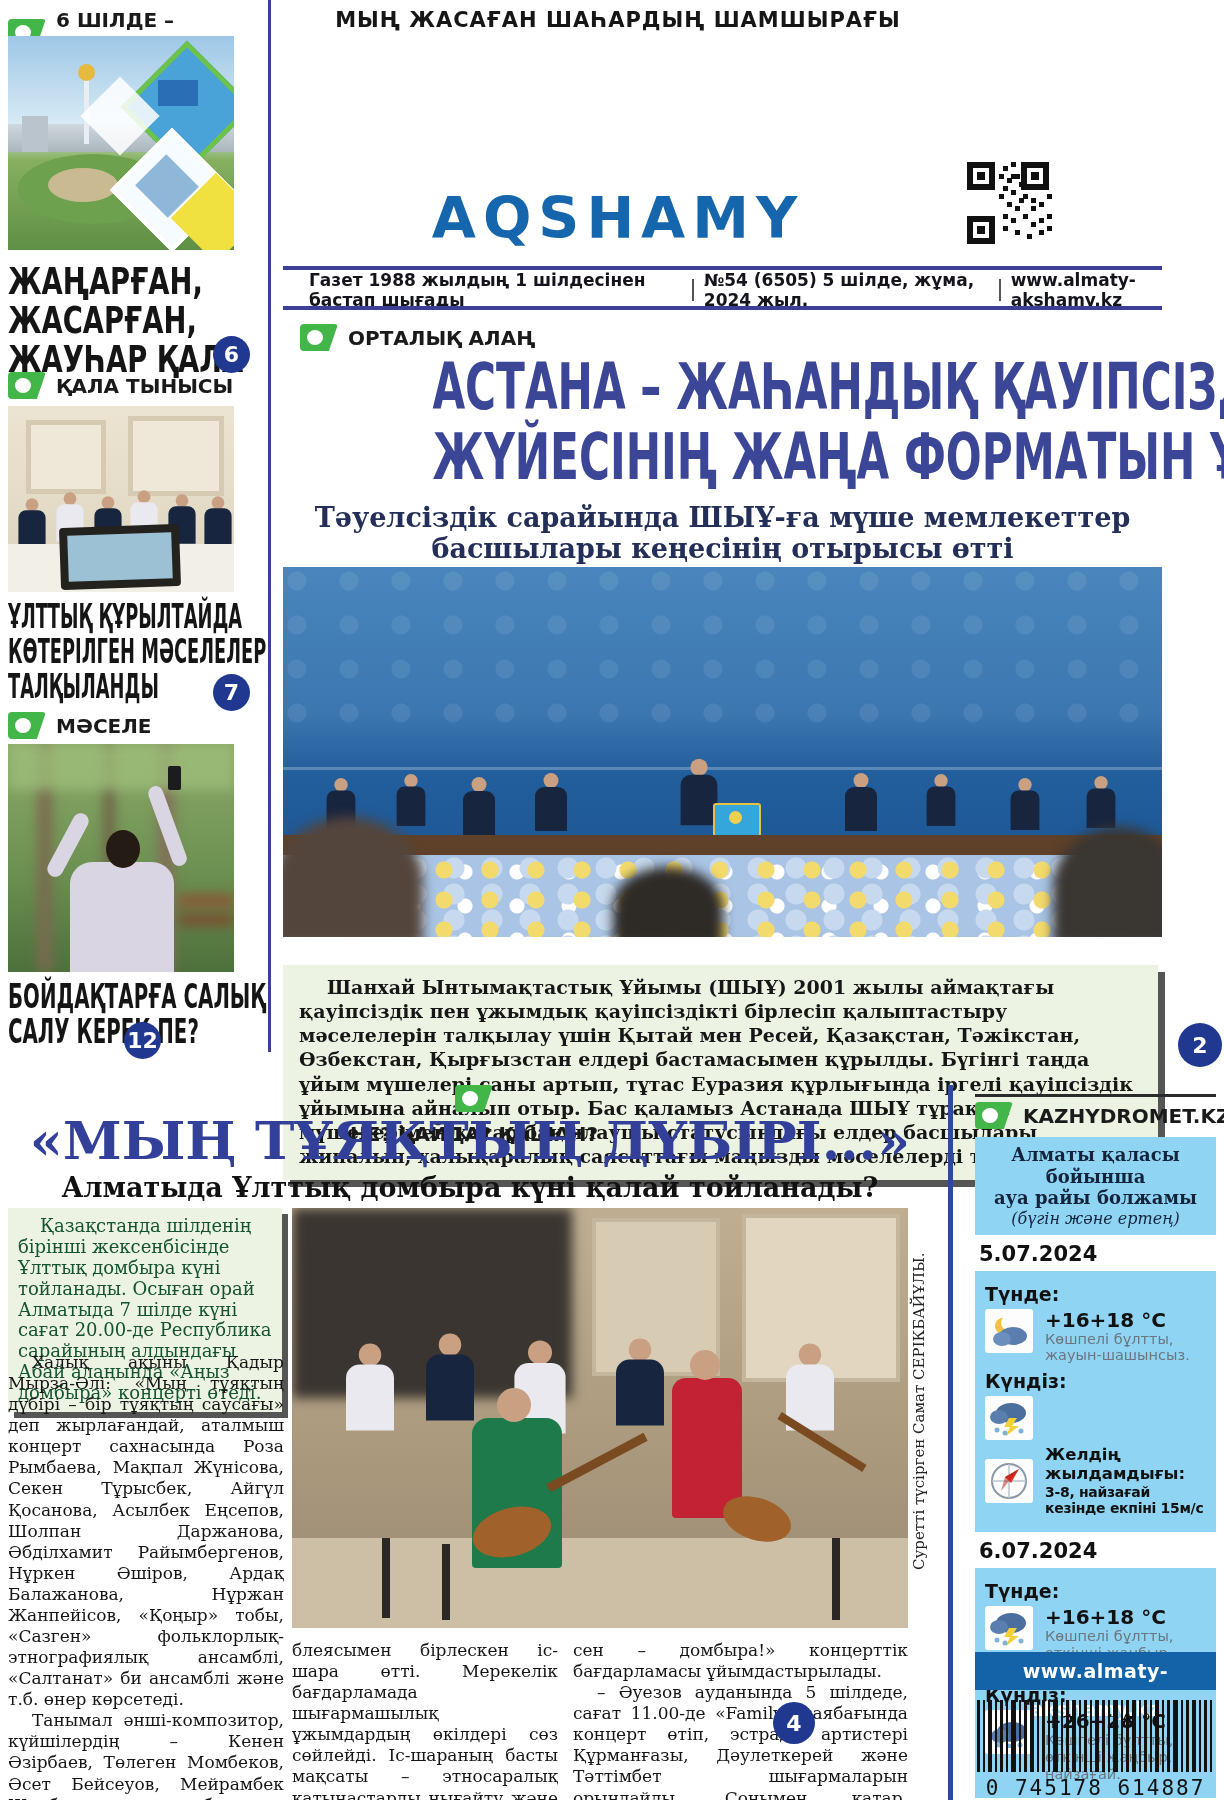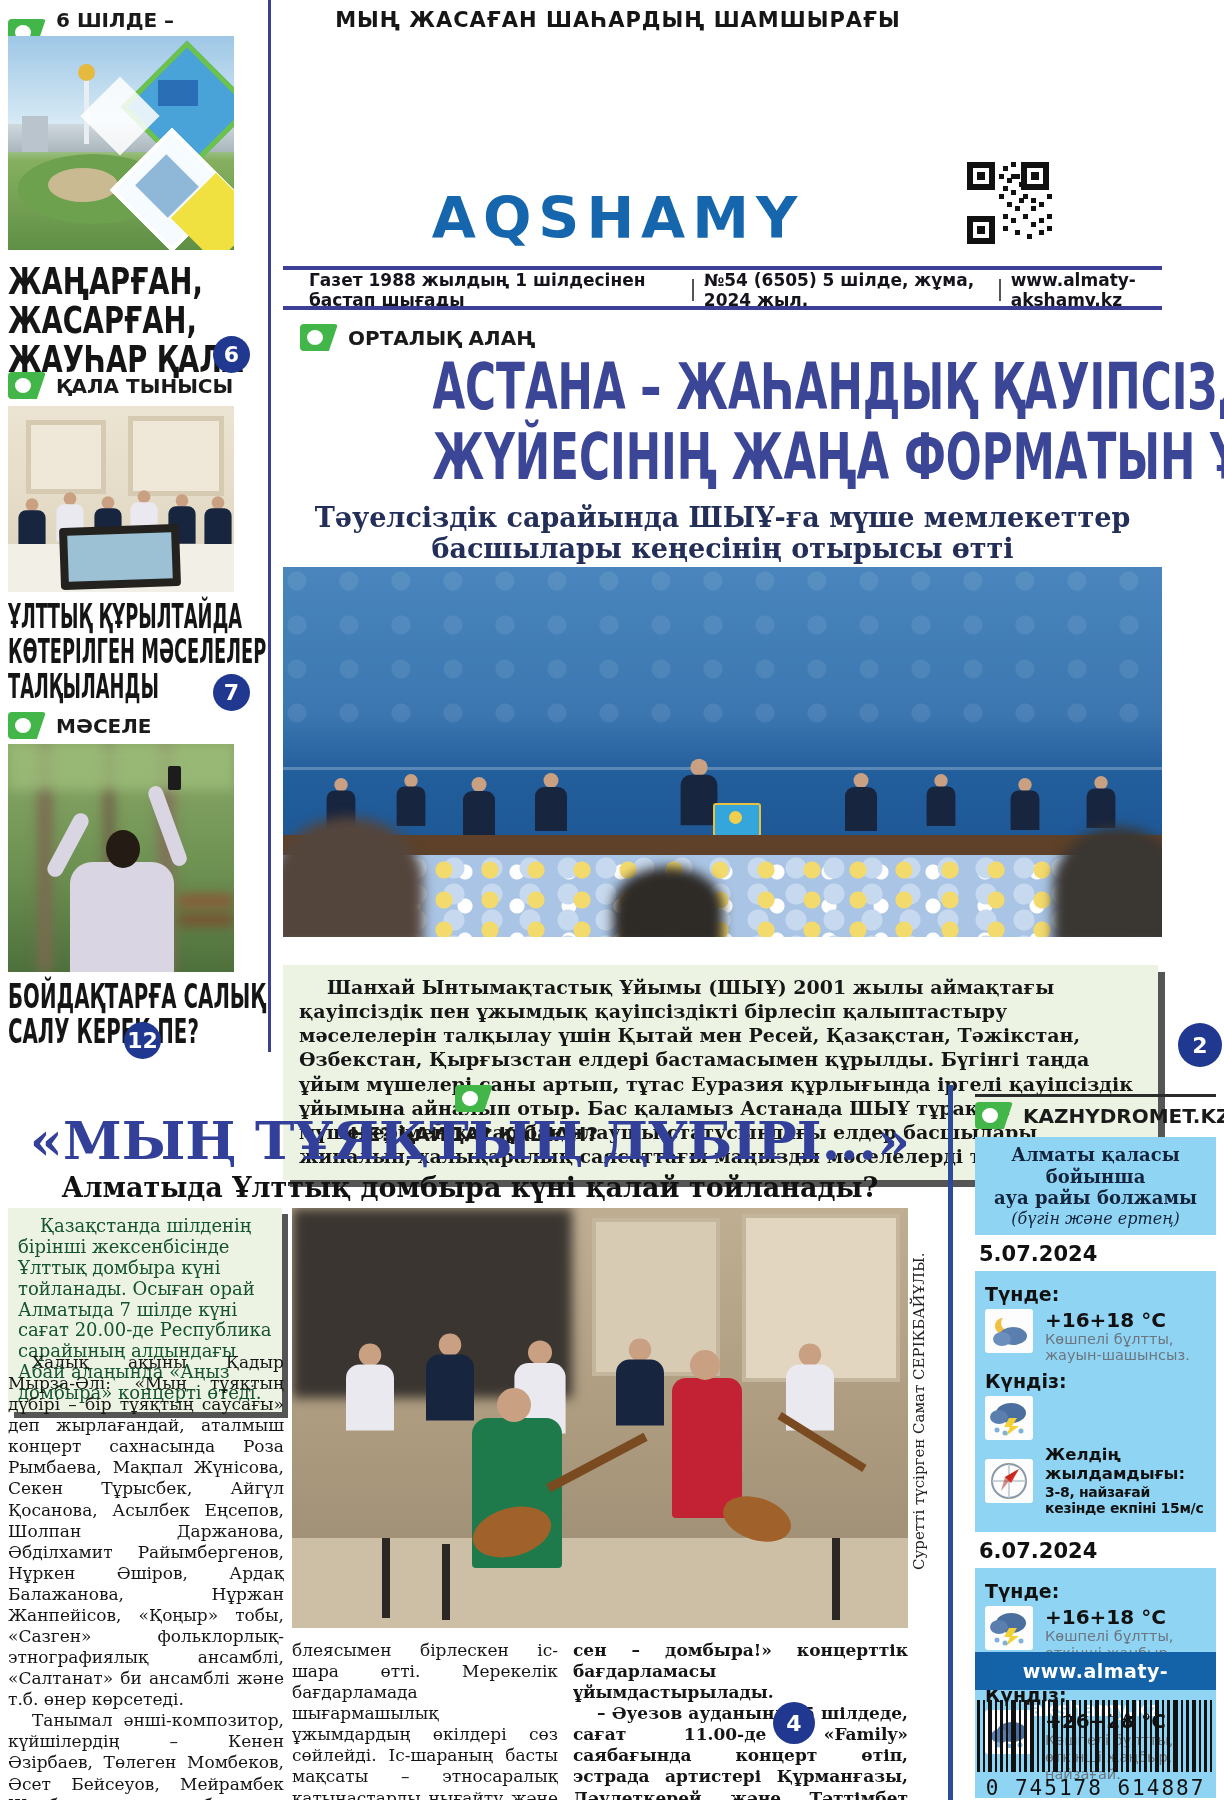--- a/index.html
+++ b/index.html
@@ -301,21 +301,21 @@
     <div class="abs" style="left:90px;top:330px;width:8px;height:80px;background:#2a2724;"></div>
     <div class="abs" style="left:150px;top:336px;width:8px;height:76px;background:#2a2724;"></div>
     <div class="abs" style="left:540px;top:330px;width:8px;height:82px;background:#2a2724;"></div>
   </div>
 
   <div class="abs credit-vert" style="left:910px;top:1240px;height:330px;">Суретті түсірген Самат СЕРІКБАЙҰЛЫ.</div>
 
   <div class="abs bodycol" style="left:292px;top:1640px;width:266px;height:160px;">
     <p style="text-indent:0;">блеясымен бірлескен іс-шара өтті. Мерекелік бағдарламада шығармашылық ұжымдардың өкілдері сөз сөйлейді. Іс-шараның басты мақсаты – этносаралық қатынастарды нығайту және қазақ мәдениетін насихаттау. Сонымен қатар, 5 шілдеде сағат 11.00-де Мультимедиялық дәстүрлі музыканың орталығында «Қазағымның жүрегінен жаралған, Бабамыздың үнісің</p>
   </div>
-  <div class="abs bodycol" style="left:573px;top:1640px;width:335px;height:160px;font-weight:bold;">
+  <div class="abs bodycol" style="left:573px;top:1640px;width:335px;height:160px;">
     <p style="text-indent:0;">сен – домбыра!» концерттік бағдарламасы ұйымдастырылады.</p>
     <p>– Әуезов ауданында 5 шілдеде, сағат 11.00-де «Family» саябағында концерт өтіп, эстрада артистері Құрманғазы, Дәулеткерей және Тәттімбет шығармаларын орындайды. Сонымен қатар, «Сарыарқа» скверінде сағат 11.00-ден 16.00-ге дейін қолөнер жәрмеңкесі өтеді.</p>
   </div>
   <div class="page-circle" style="left:773px;top:1702px;width:42px;height:42px;">4</div>
 
   <div class="abs" style="left:948px;top:1085px;width:5px;height:715px;background:#2e4b9b;"></div>
   <div class="abs" style="left:975px;top:1094px;width:241px;height:3px;background:#2b2b2b;"></div>
 
   <div class="abs wx" style="left:975px;top:1102px;width:241px;">
     <div class="label-row">

